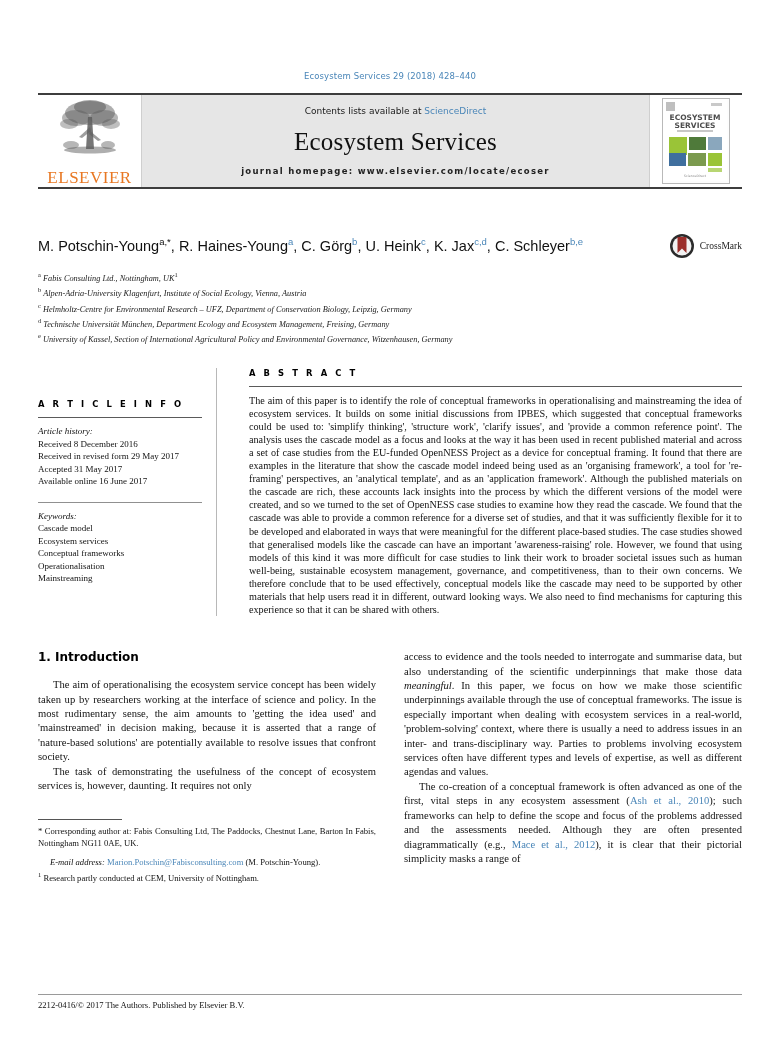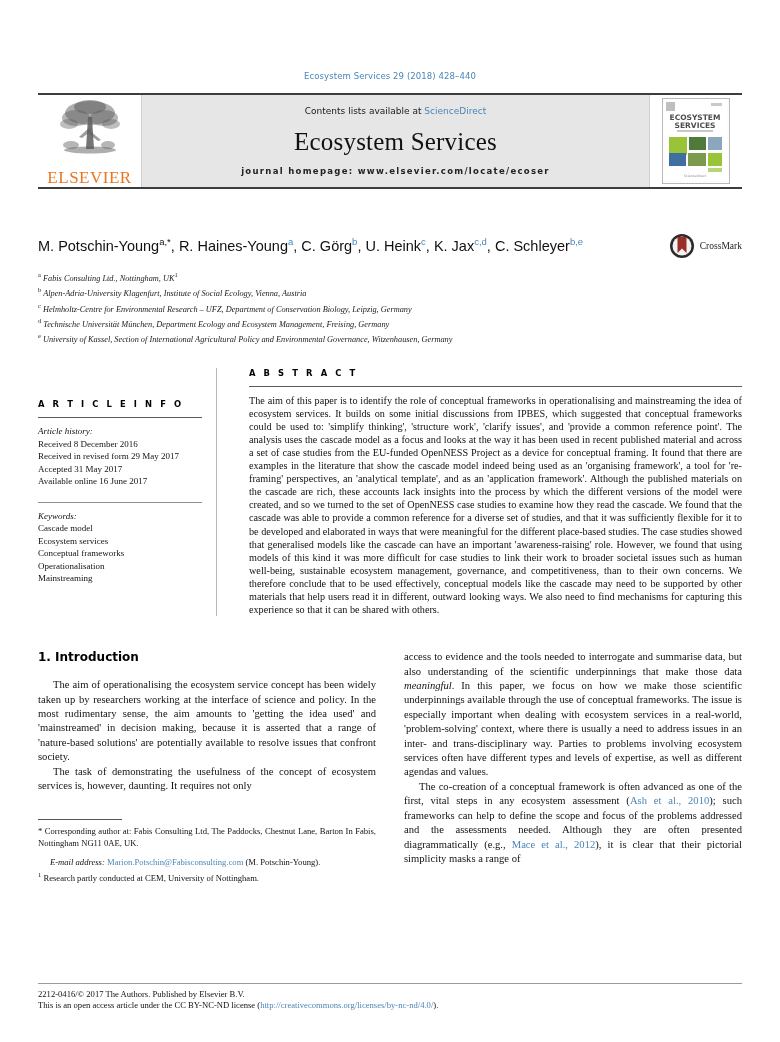--- a/index.html
+++ b/index.html
@@ -394,16 +394,15 @@
 
     <div class="bcol">
       <p class="para" style="text-indent:0;"><span>access to evidence and the tools needed to interrogate and summarise data, but also understanding of the scientific underpinnings that make those data </span><em>meaningful</em><span>. In this paper, we focus on how we make those scientific underpinnings available through the use of conceptual frameworks. The issue is especially important when dealing with ecosystem services in a real-world, 'problem-solving' context, where there is usually a need to address issues in an inter- and trans-disciplinary way. Parties to problems involving ecosystem services often have different types and levels of expertise, as well as different agendas and values.</span></p>
       <p class="para"><span>The co-creation of a conceptual framework is often advanced as one of the first, vital steps in any ecosystem assessment (</span><span class="lnk">Ash et al., 2010</span><span>); such frameworks can help to define the scope and focus of the problems addressed and the assessments needed. Although they are often presented diagrammatically (e.g., </span><span class="lnk">Mace et al., 2012</span><span>), it is clear that their pictorial simplicity masks a range of</span></p>
     </div>
   </div>
 
   <div class="page-footer">
     <div class="foot-rule"></div>
     <div class="foot-line">2212-0416/© 2017 The Authors. Published by Elsevier B.V.</div>
-    <div class="foot-line"><span>This is an open access article under the CC BY-NC-ND license (</span><span class="lnk">http://creativecommons.org/licenses/by-nc-nd/4.0/</span><span>).</span></div>
   </div>
 
 </div>
 
 </body></html>

